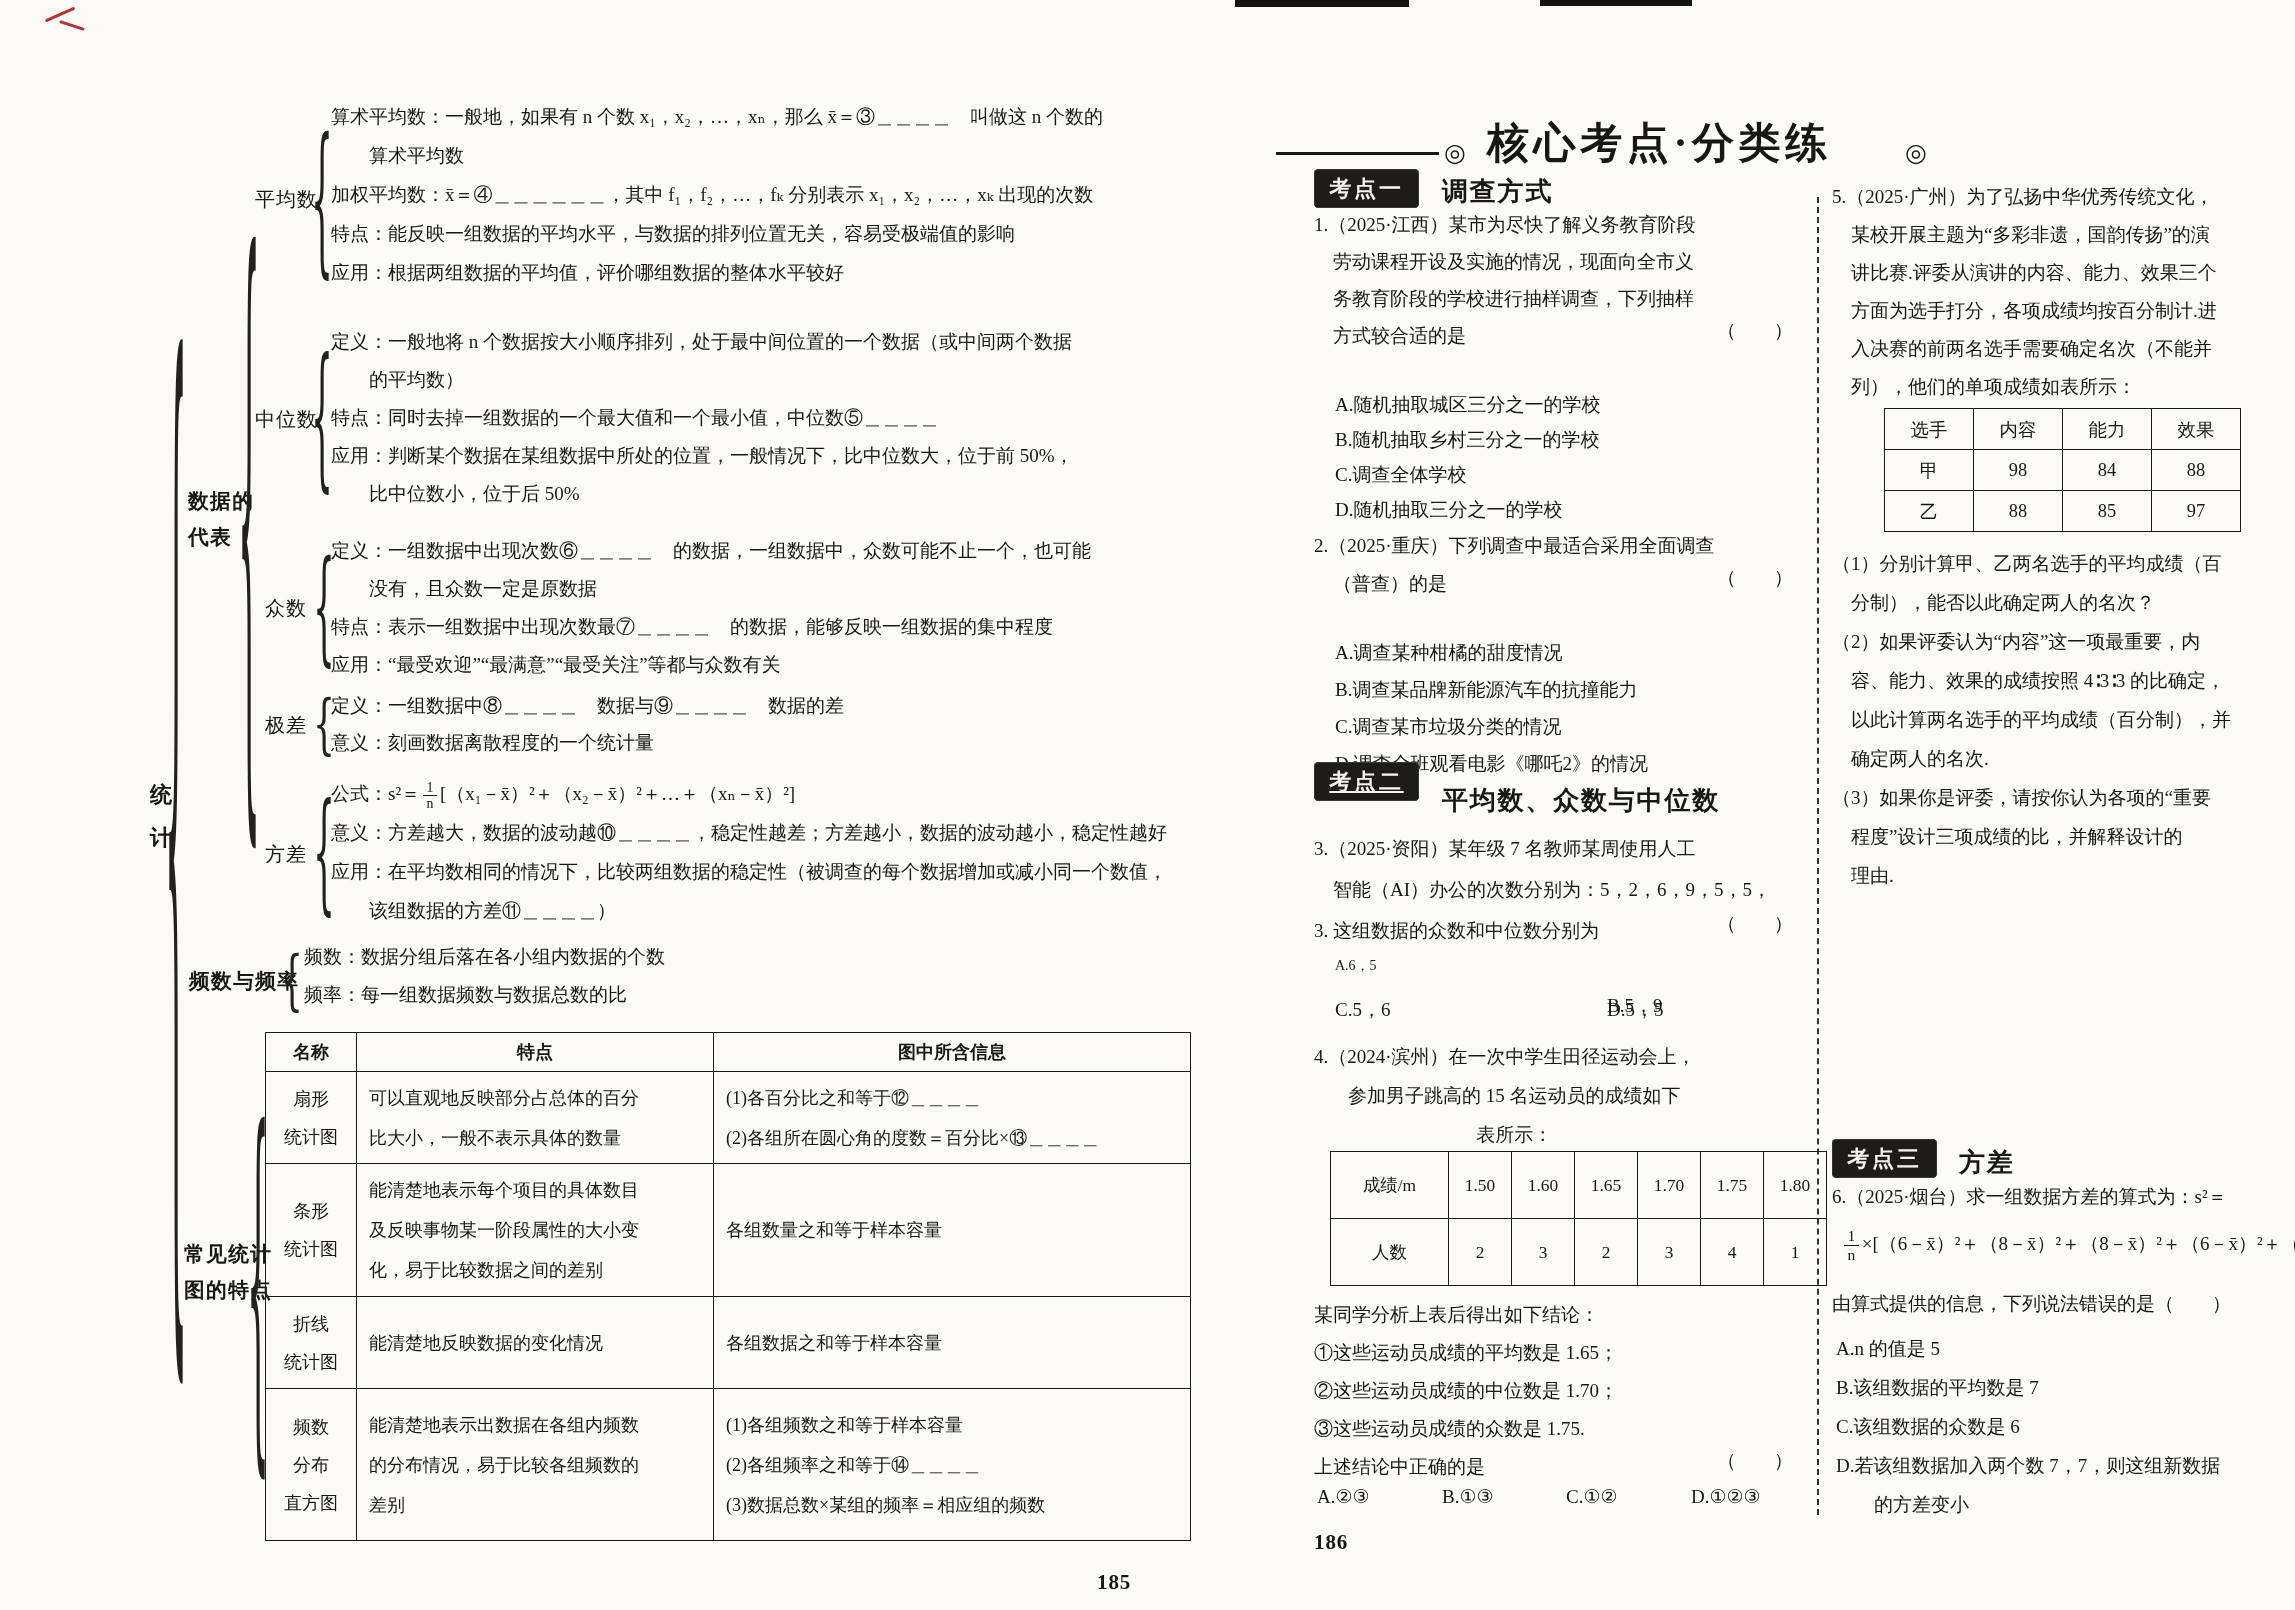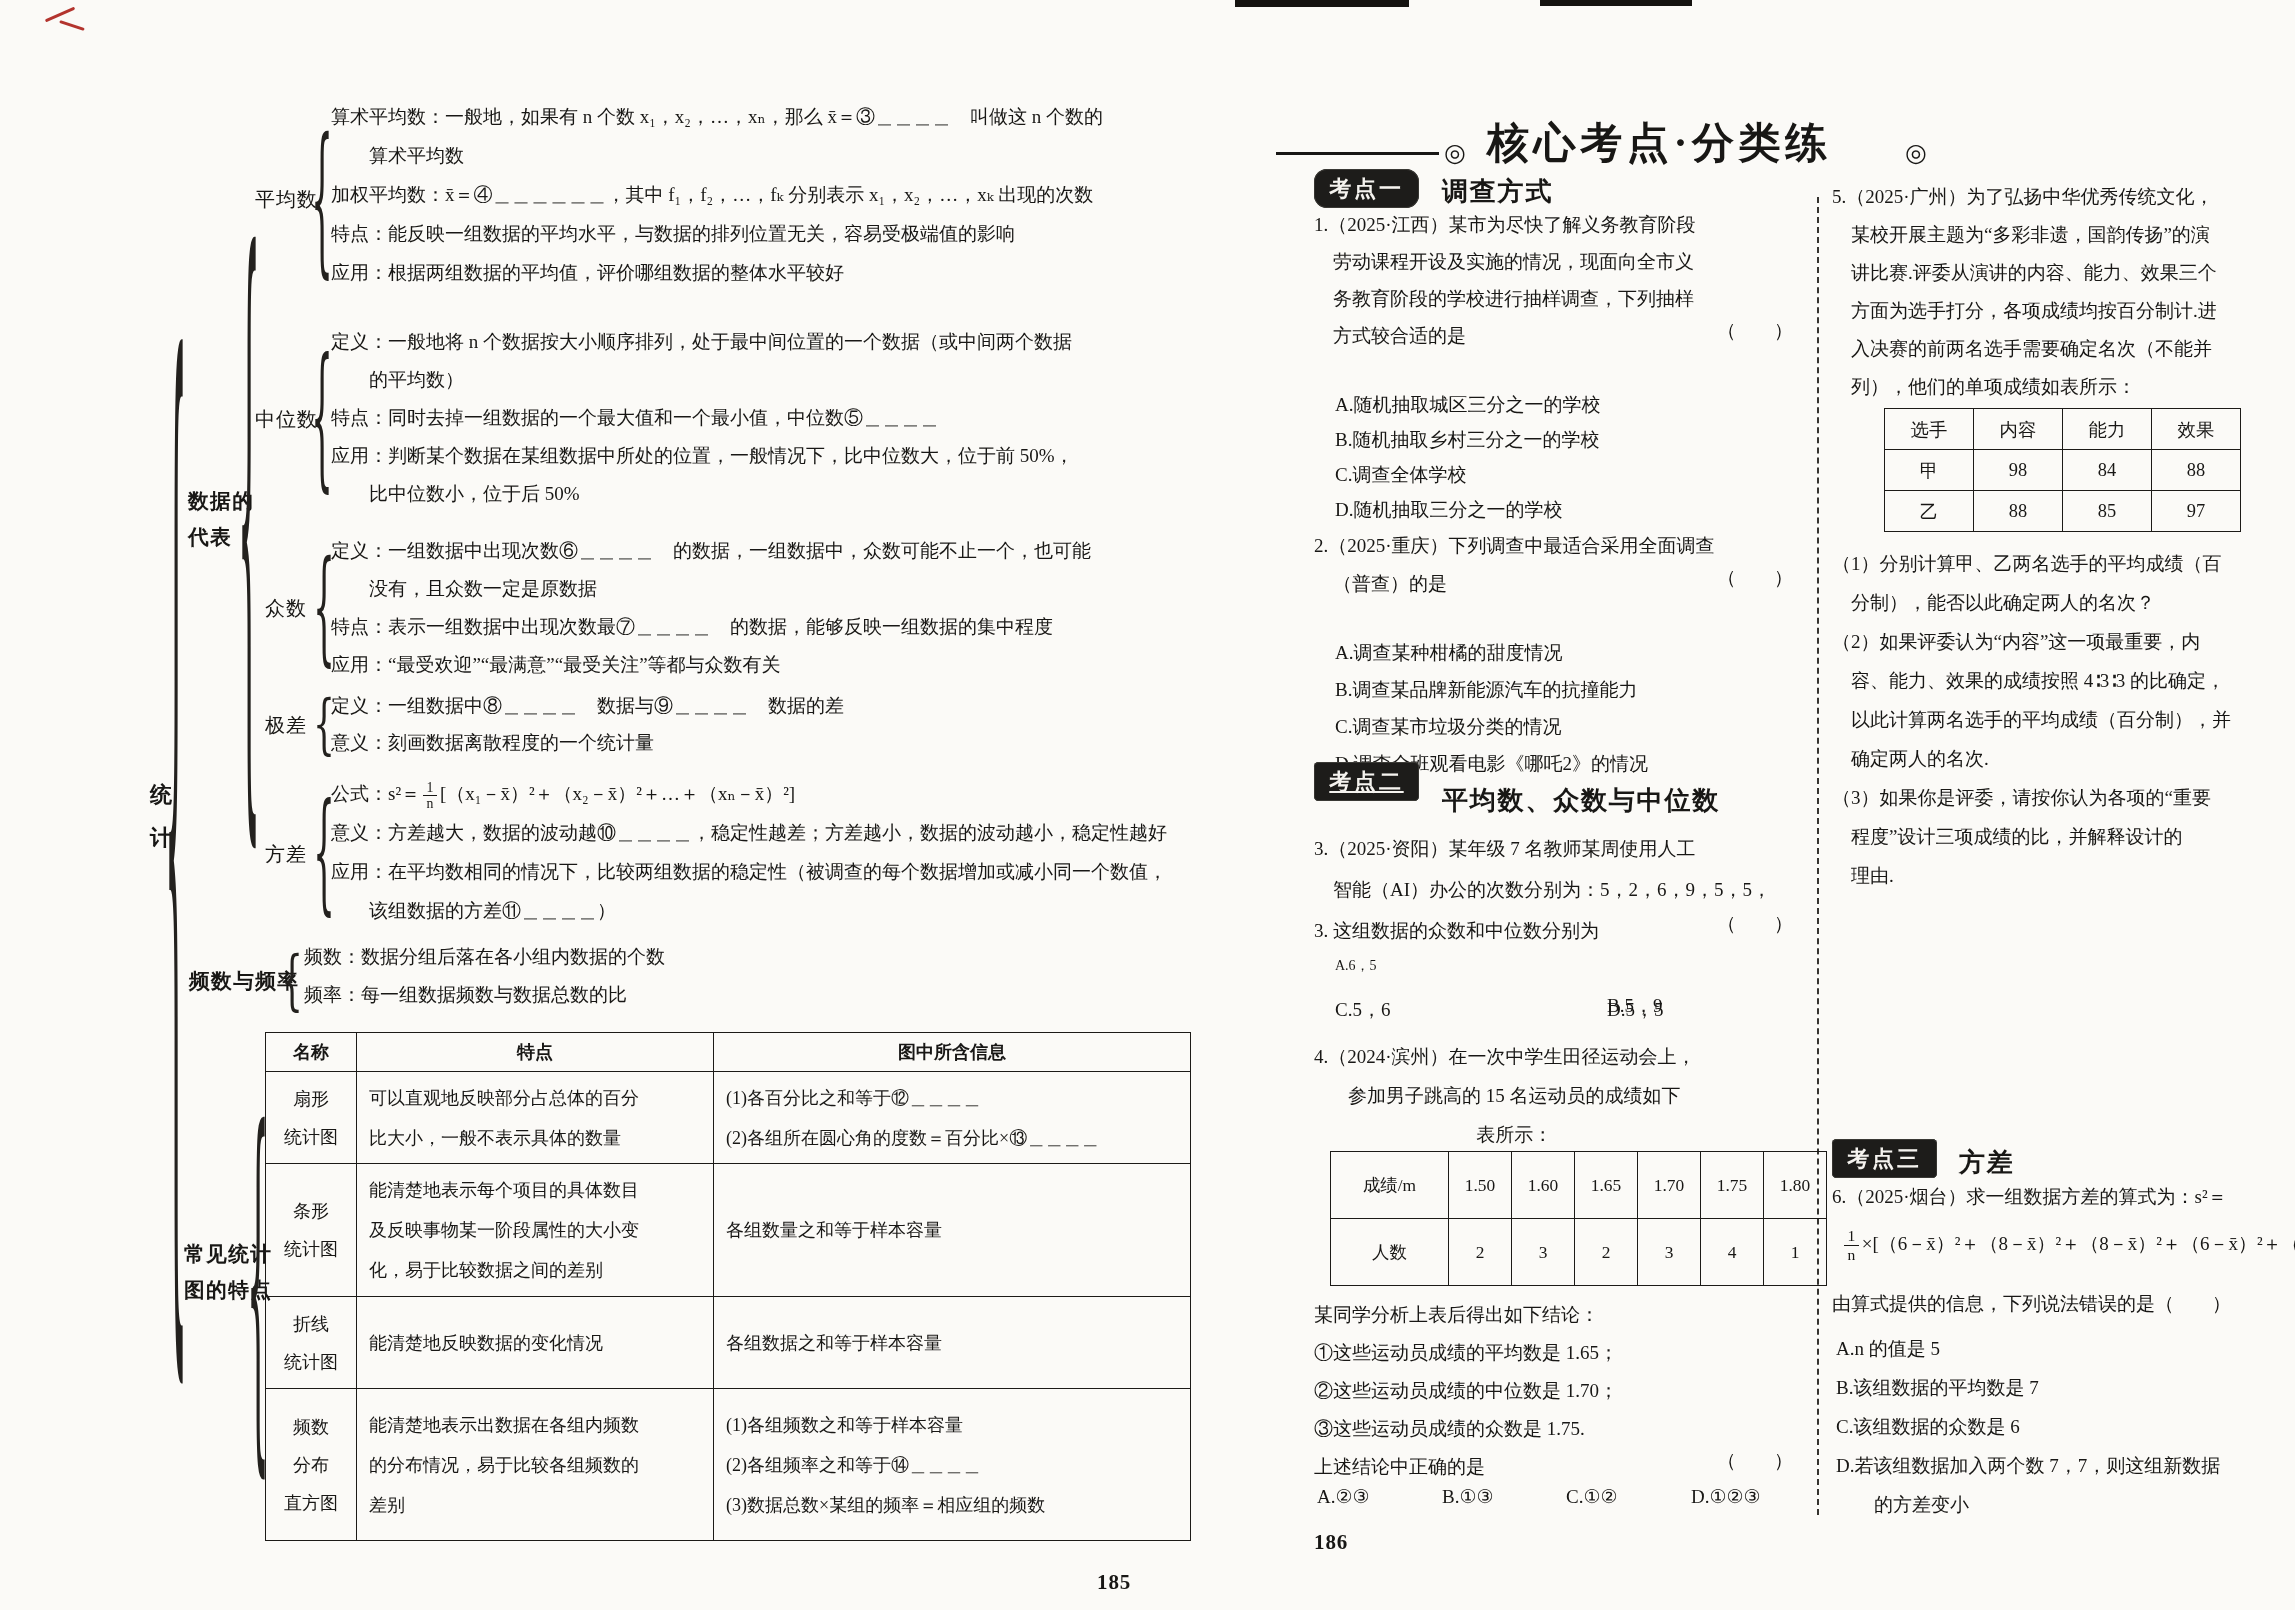--- a/index.html
+++ b/index.html
@@ -209,21 +209,21 @@
 
   <div>
 
     <div class="hline" style="left:1276px;top:152px;width:163px;"></div>
     <div class="orn" style="left:1444px;top:138px;">◎</div>
     <div class="abs b" style="left:1487px;top:115px;font-size:42px;letter-spacing:4.6px;">核心考点·分类练</div>
     <div class="orn" style="left:1905px;top:138px;">◎</div>
 
     <div class="divider"></div>
 
-    <div class="badge" style="left:1314px;top:169px;border-radius:13px;">考点一</div>
+    <div class="badge" style="left:1314px;top:169px;">考点一</div>
     <div class="kp-title" style="left:1442px;top:174px;">调查方式</div>
 
     <div class="qsec" style="left:1314px;top:206px;--lh:37px;">
       <div class="ln">1.（2025·江西）某市为尽快了解义务教育阶段</div>
       <div class="ln">　劳动课程开设及实施的情况，现面向全市义</div>
       <div class="ln">　务教育阶段的学校进行抽样调查，下列抽样</div>
       <div class="ln">　方式较合适的是</div>
     </div>
     <div class="paren" style="left:1717px;top:318px;">（　　）</div>
     <div class="qsec" style="left:1335px;top:387px;--lh:35px;">

